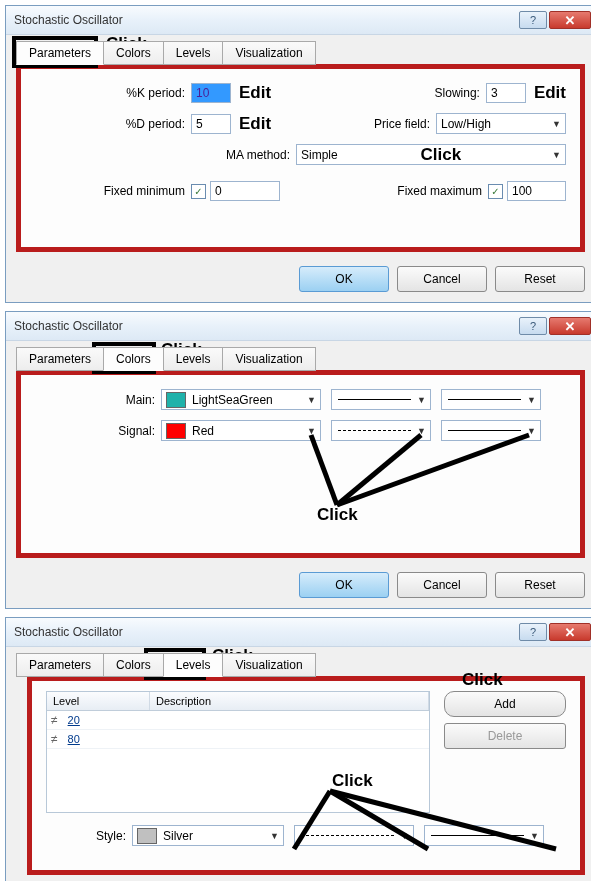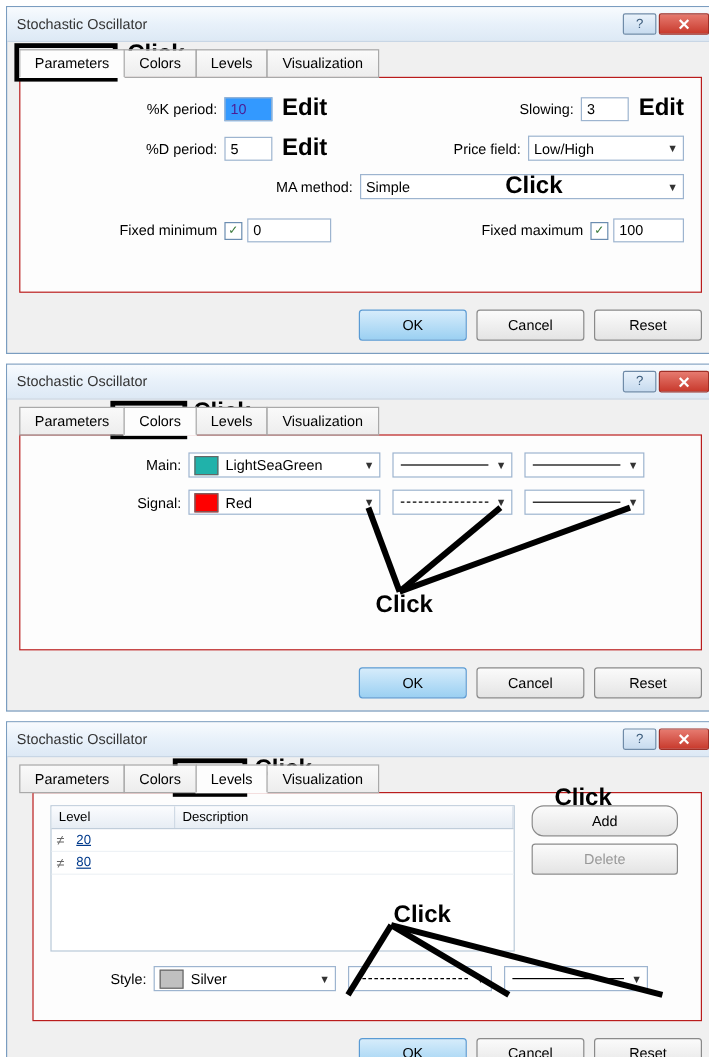--- a/index.html
+++ b/index.html
@@ -64,21 +64,21 @@
   margin-right: -1px;
   position: relative;
   cursor: default;
 }
 .tab.active {
   background: #fdfdfd;
   border-bottom: 1px solid #fdfdfd;
   z-index: 3;
 }
 .tabpanel {
-  border: 1px solid #b91c1c;
+  border: 5px solid #b91c1c;
   margin: -1px 10px 8px 10px;
   background: #fdfdfd;
   padding: 14px 14px 14px 14px;
   min-height: 150px;
   position: relative;
 }
 .form-row {
   display: flex;
   align-items: center;
   margin-bottom: 10px;
@@ -142,21 +142,21 @@
   background: linear-gradient(to bottom, #d6ecfb, #9bd0f2);
   border-color: #5a9bd4;
 }
 .btn.disabled {
   color: #999;
 }
 .annot {
   position: absolute;
   font-family: Arial, sans-serif;
   font-weight: bold;
-  font-size: 20px;
+  font-size: 17px;
   color: #000;
   pointer-events: none;
 }
 .highlight-box {
   position: absolute;
   border: 4px solid #000;
   pointer-events: none;
   box-sizing: border-box;
 }
 .chk {

